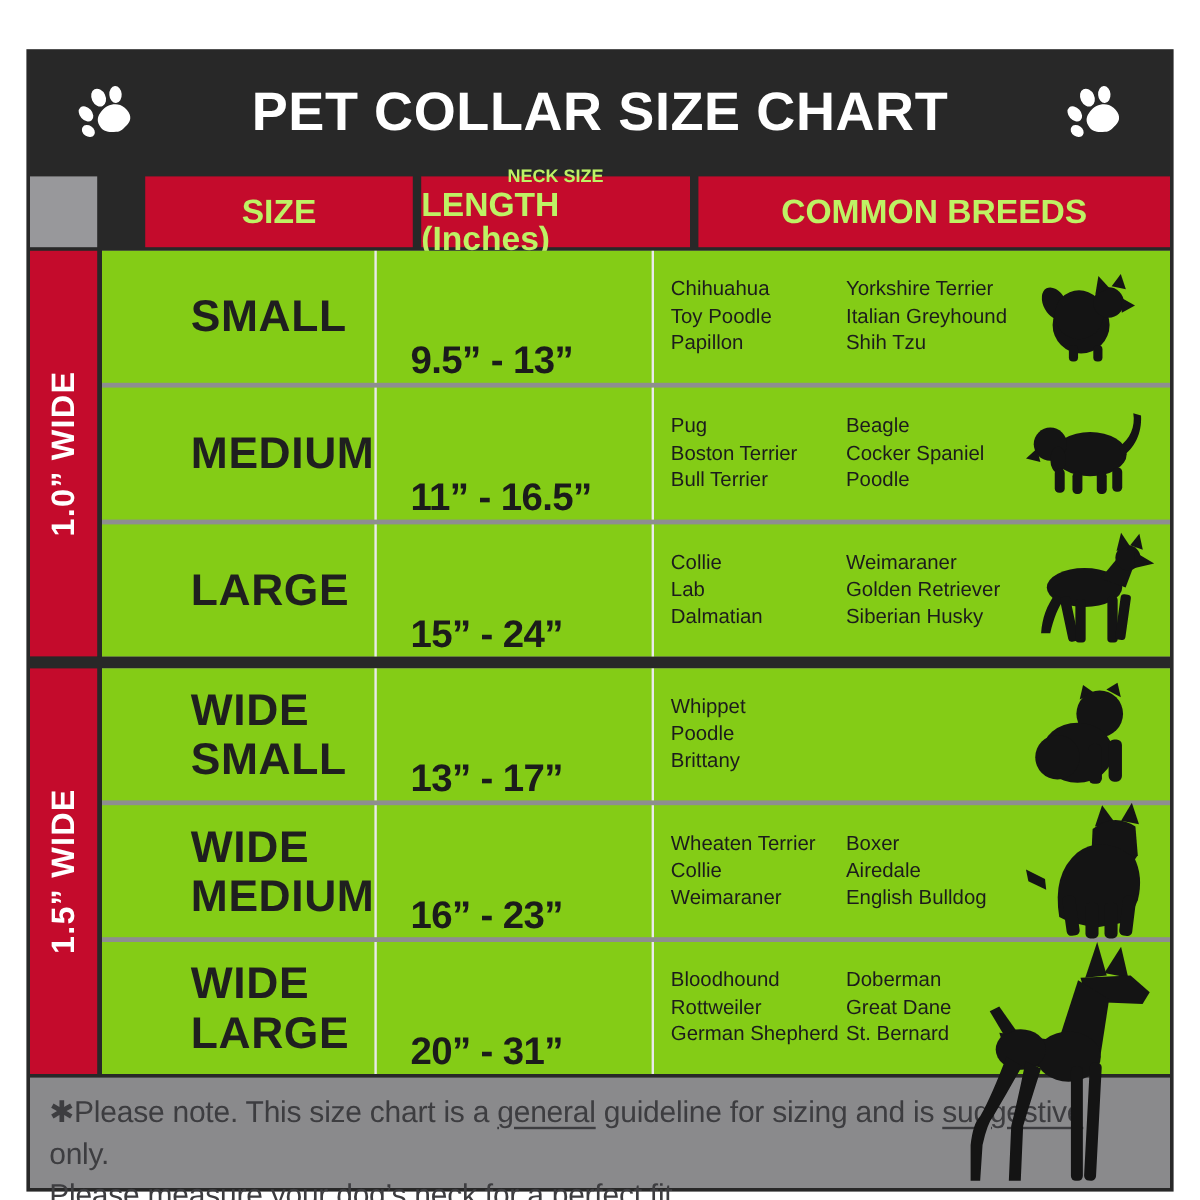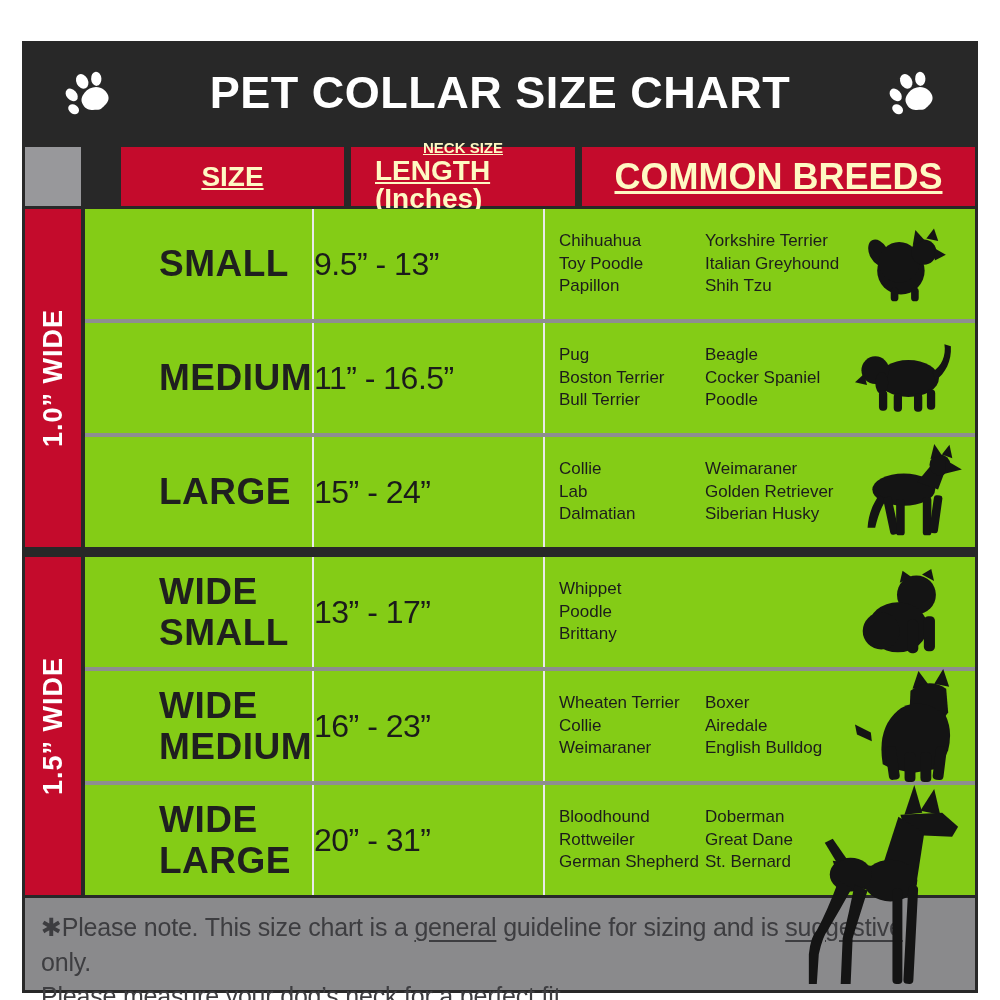--- a/index.html
+++ b/index.html
@@ -8,37 +8,37 @@
   .frame{position:relative;width:956px;background:#282828;box-sizing:border-box;padding:0 3px 3px 3px;}
 
   
   .header{height:104px;display:flex;align-items:center;justify-content:space-between;padding:0 34px;margin-top:19px;}
   .title{color:#ffffff;font-size:45px;font-weight:700;letter-spacing:.5px;white-space:nowrap;}
   .paw{width:58px;height:56px;}
 
   
   .colhead{display:flex;gap:7px;height:59px;margin:2px 0 3px 0;}
   .corner{width:56px;background:#98989b;flex:0 0 auto;margin-right:-3px;}
-  .hcell{background:#c40b2c;color:#fef9c3;display:flex;flex-direction:column;align-items:center;justify-content:center;font-weight:700;text-decoration:underline;}
+  .hcell{background:#c40b2c;color:#bef264;display:flex;flex-direction:column;align-items:center;justify-content:center;font-weight:700;}
   .h-size{width:223px;font-size:28px;margin-left:36px;}
   .h-len{width:224px;line-height:1;}
   .h-len .neck{font-size:15px;margin-bottom:2px;}
-  .h-len .len{font-size:28px;margin-left:24px;}
-  .h-breeds{flex:1;font-size:36px;}
+  .h-len .len{font-size:28px;}
+  .h-breeds{flex:1;font-size:28px;}
 
   
   .group{display:flex;gap:4px;}
   .vbar{width:56px;flex:0 0 auto;background:#c40b2c;display:flex;align-items:center;justify-content:center;}
   .vbar span{writing-mode:vertical-rl;transform:rotate(180deg);color:#fff;font-size:27px;font-weight:700;letter-spacing:1px;white-space:nowrap;}
   .rows{flex:1;display:flex;flex-direction:column;background:#8e8e90;gap:4px;}
   .row{height:110px;background:#84cc16;display:flex;}
   .cell{box-sizing:border-box;height:100%;}
   .size-cell{width:227px;display:flex;align-items:center;padding-left:74px;}
   .size-label{font-size:37px;font-weight:700;color:#1f1f1f;line-height:1.12;white-space:pre-line;letter-spacing:.5px;}
-  .length-cell{width:231px;border-left:2px solid #e9e9e9;display:flex;align-items:center;}
+  .length-cell{width:231px;border-left:2px solid #e9e9e9;display:flex;align-items:flex-end;padding-left:28px;font-weight:bold;}
   .length-val{font-size:32px;color:#1b1b1b;letter-spacing:-.5px;}
   .breeds-cell{flex:1;border-left:2px solid #e9e9e9;position:relative;display:flex;align-items:center;padding-left:14px;}
   .bcol{font-size:17px;line-height:1.32;color:#1c1c1c;white-space:pre-line;}
   .bcol1{width:146px;flex:0 0 auto;}
   .bcol2{width:150px;flex:0 0 auto;}
   .dog{position:absolute;top:50%;transform:translateY(-50%);}
   .dog-pom{right:26px;width:86px;height:78px;}
   .dog-beagle{right:14px;width:106px;height:80px;}
   .dog-shep{right:10px;width:112px;height:100px;}
   .dog-bulldog{right:28px;width:88px;height:94px;}

